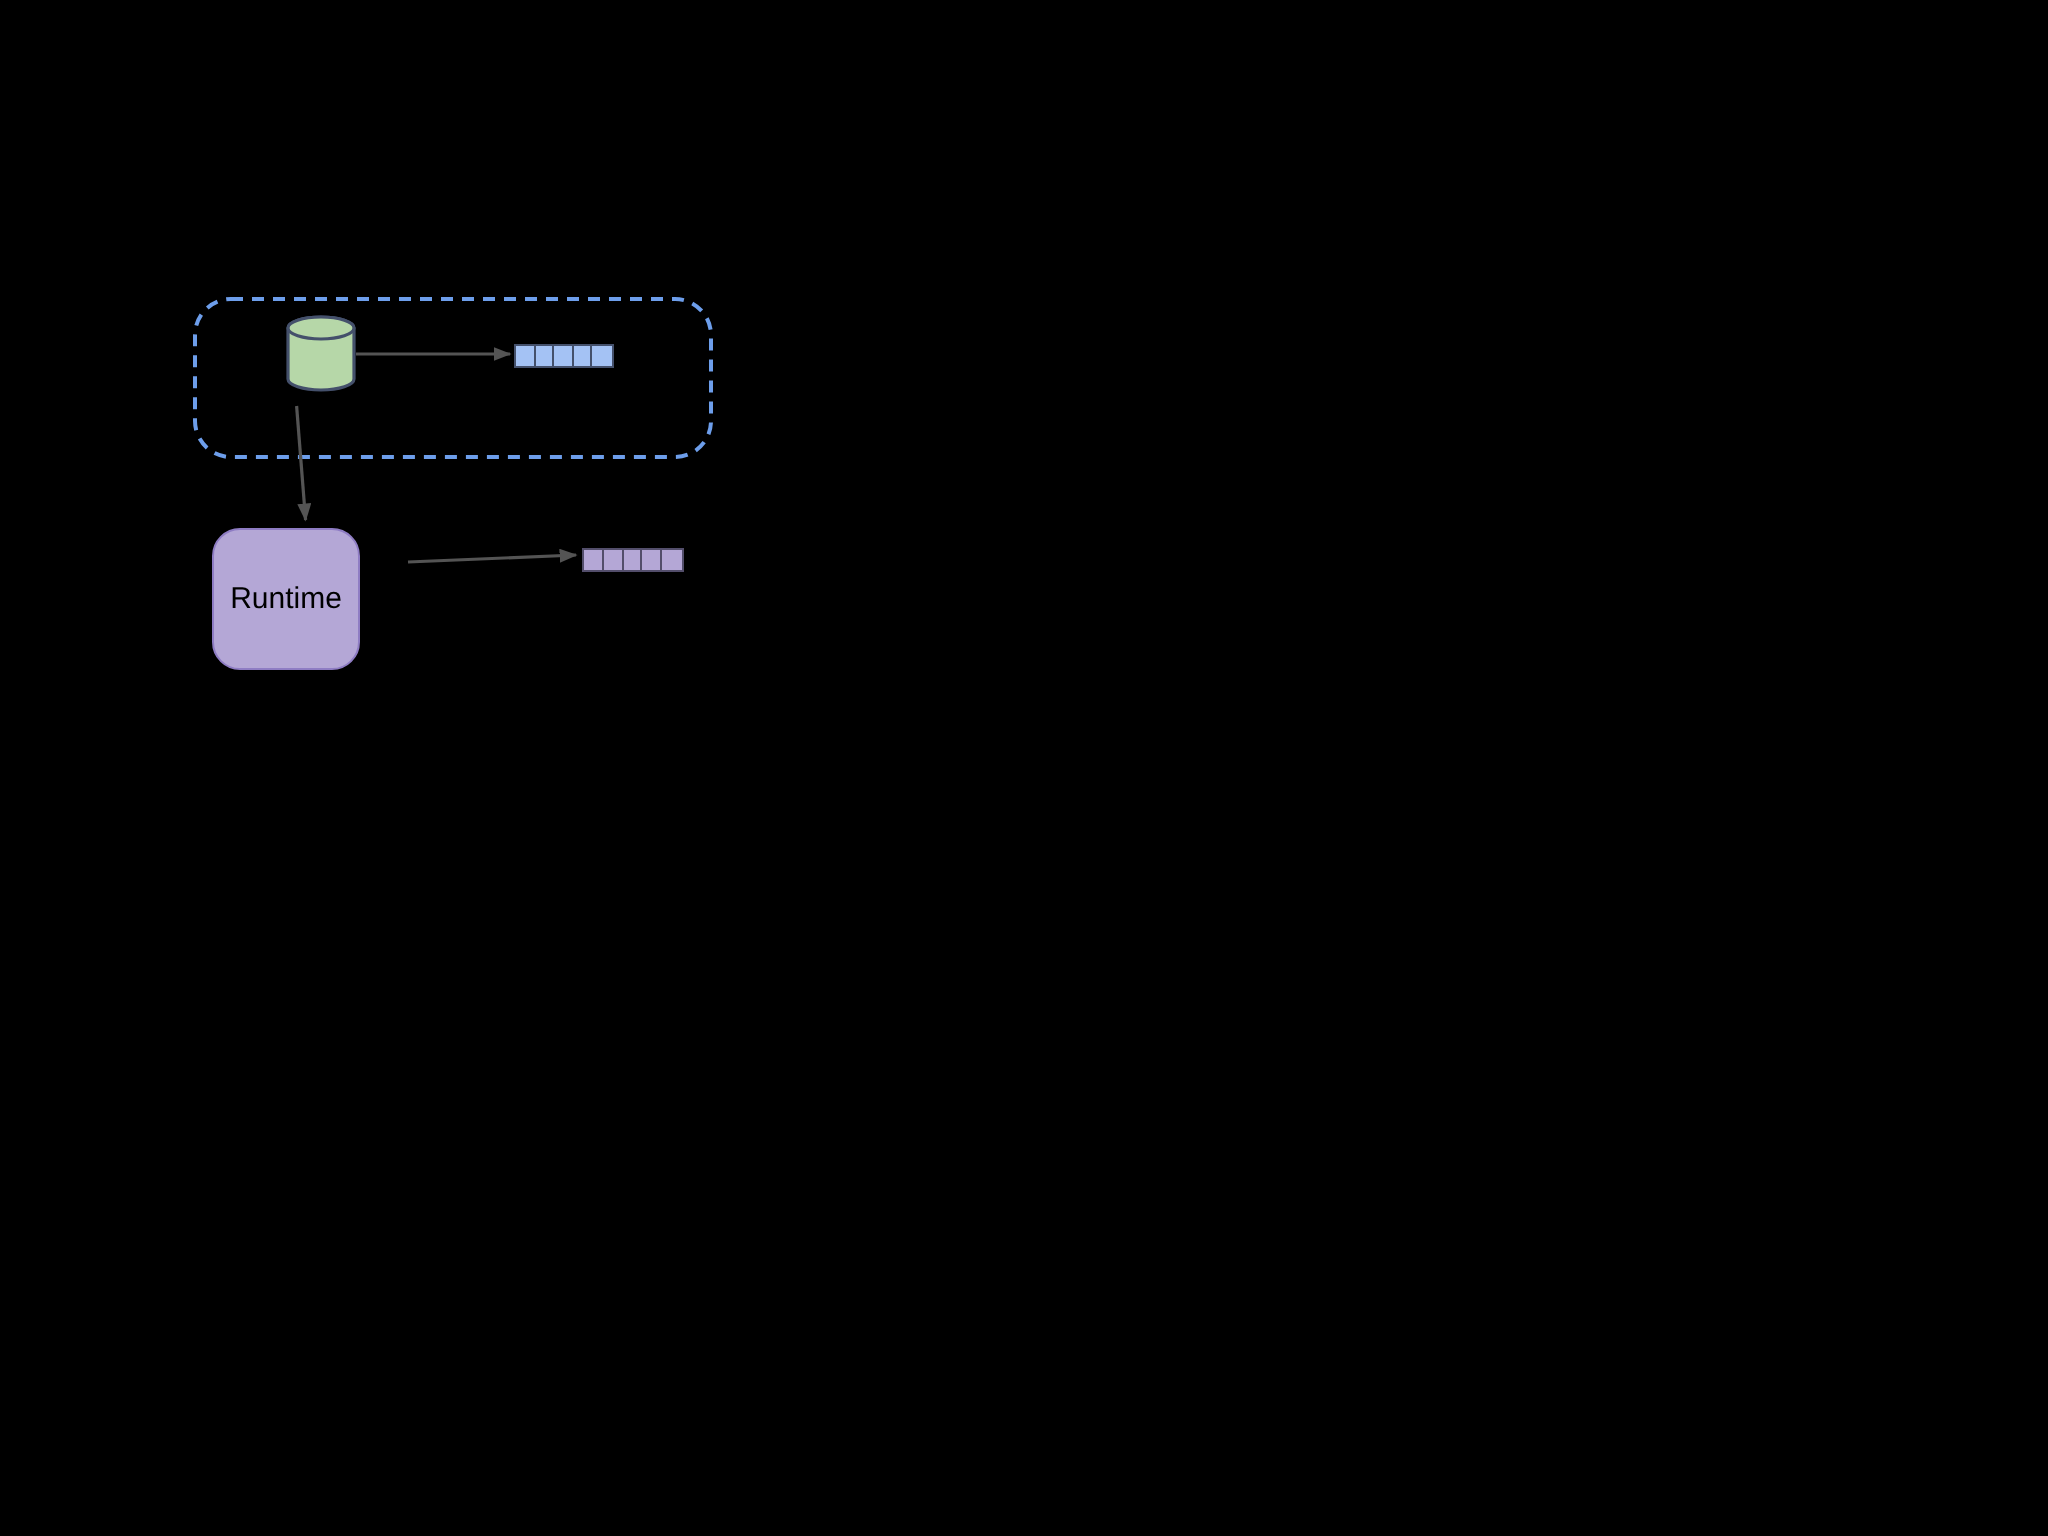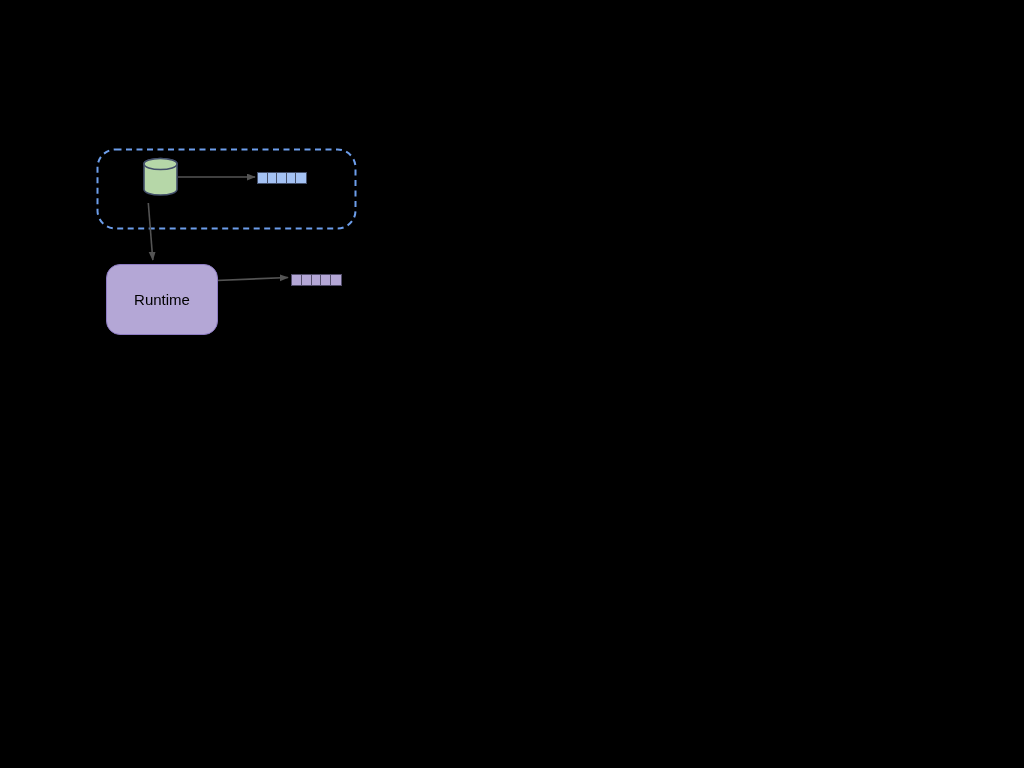--- a/index.html
+++ b/index.html
@@ -40,21 +40,21 @@
     stroke-width: 1.6;
     fill: none;
   }
   .arrow-head {
     fill: var(--arrow);
   }
   .node-runtime {
     position: absolute;
     left: 106px;
     top: 264px;
-    width: 112px;
+    width: 74px;
     height: 71px;
     box-sizing: border-box;
     background: var(--runtime-fill);
     border: 1.5px solid var(--runtime-border);
     border-radius: 14px;
     display: flex;
     align-items: center;
     justify-content: center;
   }
   .node-runtime .label {

